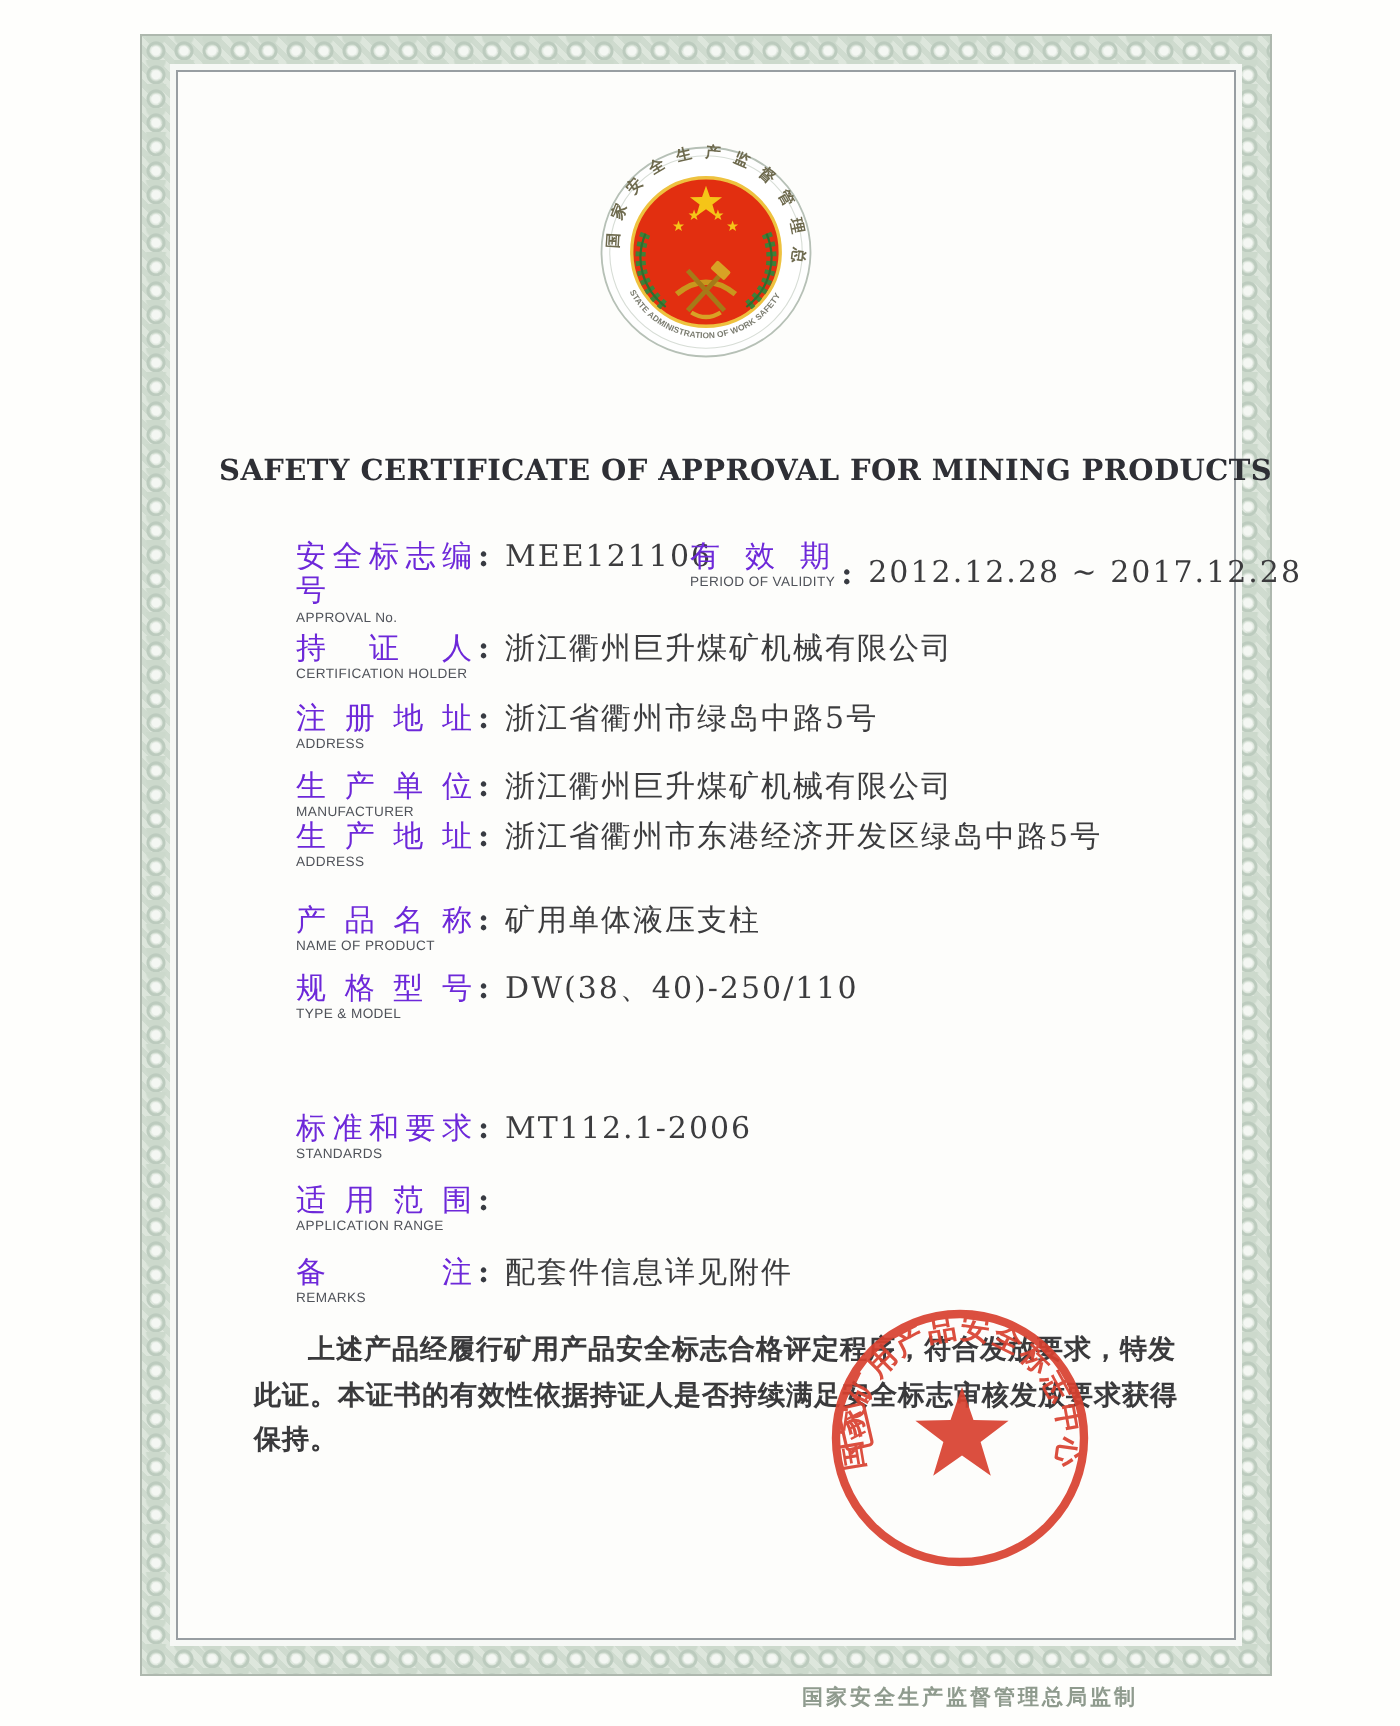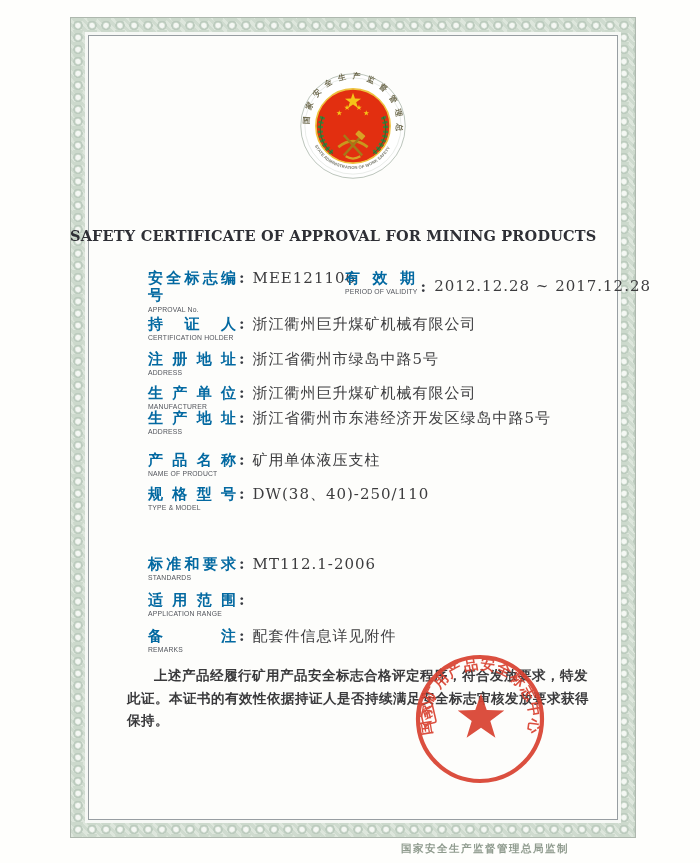--- a/index.html
+++ b/index.html
@@ -16,27 +16,27 @@
            radial-gradient(circle at 50% 0%, #ccd9cc 0 4.5px, rgba(0,0,0,0) 5.5px),
            repeating-linear-gradient(45deg, #dde6dc 0 3px, #cfdbcf 3px 6px);
          background-size:14px 12px,14px 12px,14px 12px,auto;}
   .inner{position:absolute;left:88px;top:35px;width:530px;height:785px;box-sizing:border-box;
          background:#fdfdfb;border:1px solid #989ea2;box-shadow:0 0 0 3px #f6f8f5;}
 
   
   .emblem{position:absolute;left:298px;top:71px;}
   .title{position:absolute;left:70px;width:566px;top:181px;text-align:center;
          font-size:33px;font-weight:bold;letter-spacing:11px;text-indent:11px;color:#2c2d33;}
-  .subtitle{position:absolute;left:70px;width:566px;top:227px;text-align:left;
+  .subtitle{position:absolute;left:70px;width:566px;top:227px;text-align:right;
             font-size:14.5px;font-weight:bold;letter-spacing:.2px;color:#2e2f35;}
 
   
   .row{position:absolute;left:148px;display:flex;align-items:flex-start;}
   .lab{display:inline-block;}
-  .cn{display:block;width:88px;font-weight:bold;font-size:15px;color:#0369a1;
+  .cn{display:block;width:88px;font-weight:normal;font-size:15px;color:#6d28d9;
       text-align:justify;text-align-last:justify;line-height:1.15;}
   .en{display:block;font-size:6.8px;color:#50535a;letter-spacing:.2px;margin-top:1px;
       white-space:nowrap;font-family:"Liberation Sans",sans-serif;}
   .colon{font-weight:bold;font-size:15px;margin:0 8px 0 3px;color:#383b42;line-height:1.1;}
   .val{font-size:15px;font-weight:400;color:#3c3c3e;letter-spacing:1px;white-space:nowrap;line-height:1.15;}
   .grp2{position:absolute;left:197px;top:0;display:flex;align-items:flex-end;}
   .grp2 .cn{width:70px;}
 
   
   .statement{position:absolute;left:127px;top:664px;width:468px;font-size:13.5px;font-weight:600;

